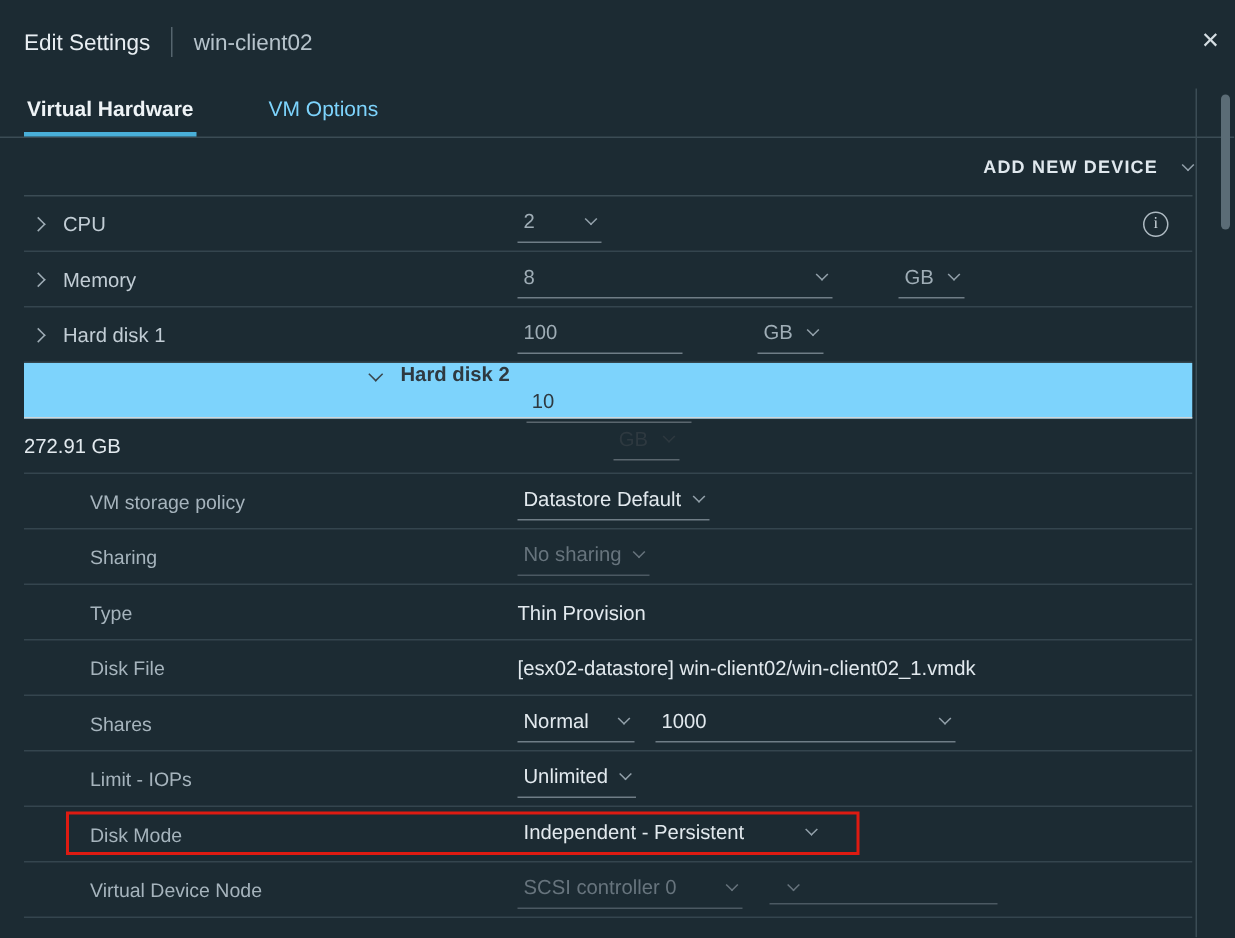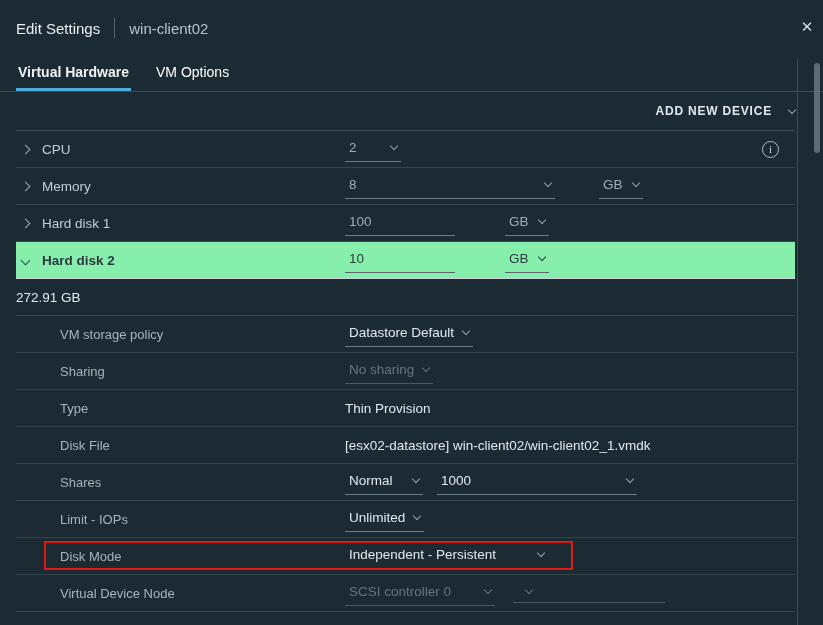--- a/index.html
+++ b/index.html
@@ -19,22 +19,22 @@
   .hdr-div { width: 1px; height: 20px; background: #55656e; margin: 0 14px; }
   .vm-name { font-size: 15px; color: #b6c3cb; }
   .close-btn {
     position: absolute; top: 15px; right: 4px; width: 24px; height: 24px;
     color: #d4dde2; font-size: 15px; display: flex; align-items: center;
     justify-content: center; cursor: pointer;
   }
   .close-btn::before { content: "✕"; }
 
   
-  .tabs { display: flex; gap: 23px; padding: 0 16px; border-bottom: 1px solid #3b4c55; height: 36px; }
-  .tab { font-size: 14px; color: #ffffff; display: flex; align-items: center;
+  .tabs { display: flex; gap: 46px; padding: 0 16px; border-bottom: 1px solid #3b4c55; height: 36px; }
+  .tab { font-size: 14px; color: #7dd3fc; display: flex; align-items: center;
          padding: 0 2px; border-bottom: 3px solid transparent; cursor: pointer; }
   .tab.active { color: #eef3f6; font-weight: bold; border-bottom-color: #49afd9; }
 
   
   .toolbar { height: 38px; display: flex; align-items: center; justify-content: flex-end; padding-right: 28px; }
   .add-btn { font-size: 12px; font-weight: bold; letter-spacing: 0.8px;
              color: #e0e8ee; display: flex; align-items: center; gap: 8px; cursor: pointer; }
 
   
   .table { margin-left: 16px; width: 779px; border-top: 1px solid #3b4c55;
@@ -46,21 +46,21 @@
   .lvl1 .arrow { margin-right: 13px; }
   .lvl2 { padding-left: 44px; }
   .lbl1 { color: #c2cdd5; }
   .lbl2 { color: #a6b4bd; font-size: 13px; }
 
   .arrow { width: 7px; height: 7px; border-right: 1.6px solid #9fadb6;
            border-bottom: 1.6px solid #9fadb6; display: inline-block; flex: none; }
   .arrow.right { transform: rotate(-45deg); }
   .arrow.down  { transform: rotate(45deg); border-color: #3a454c; }
 
-  .row.highlight { background: #86efac; border-bottom-color: #cfd6da; }
+  .row.highlight { background: #7dd3fc; border-bottom-color: #cfd6da; flex-direction: column; }
   .row.highlight .lbl1 { color: #2e3940; font-weight: bold; }
   .row.highlight .field { color: #2e3940; border-bottom-color: #5a666e; }
   .row.highlight .chev { border-color: #2e3940; }
   .row.highlight .num { color: #2e3940; }
 
   .field { display: inline-flex; align-items: center;
            border-bottom: 1px solid #6f7d86; padding: 3px 4px 6px 4px;
            color: #e2e9ee; cursor: pointer; }
   .field.between { justify-content: space-between; }
   .field.disabled { color: #67747d; border-bottom-color: #4b5962; cursor: default; }

